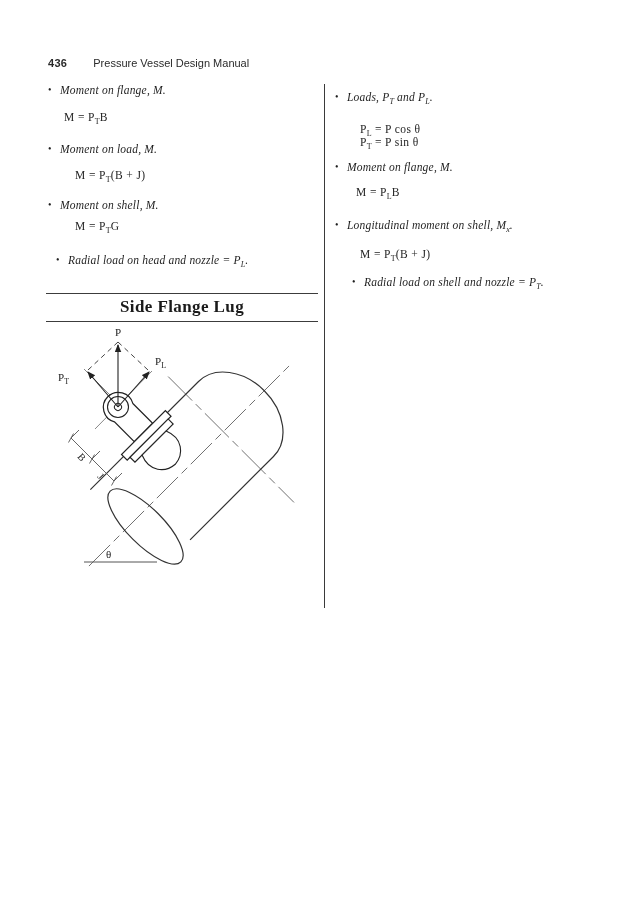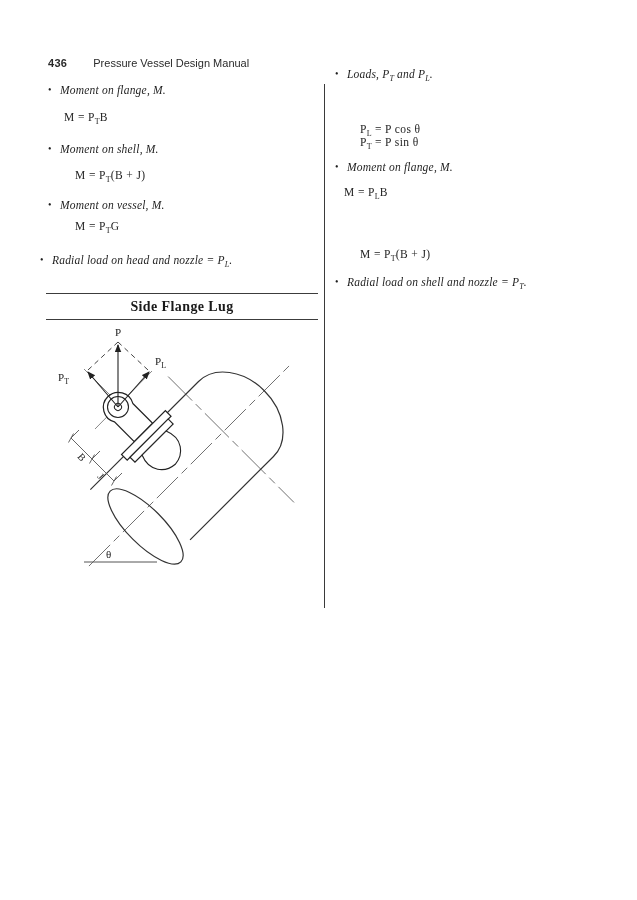--- a/index.html
+++ b/index.html
@@ -36,51 +36,52 @@
   }
   .item sub{font-size:8px;letter-spacing:0;}
   .fig-title-block{
     position:absolute;left:46px;top:293px;width:272px;
     border-top:1.6px solid #3c3c3c;
     border-bottom:1.6px solid #3c3c3c;
     text-align:center;
     padding:3px 0 4px 0;
   }
   .fig-title{
-    font-weight:bold;font-size:14px;letter-spacing:.4px;color:#1a1a1a;
+    font-weight:bold;font-size:17px;letter-spacing:.4px;color:#1a1a1a;
   }
   .fig-svg{position:absolute;left:50px;top:325px;}
   svg text{font-family:"Liberation Serif", serif;fill:#222;}
 </style>
 </head>
 <body>
 
 <div class="page">
 
   <div class="header">
     <span class="pnum">436</span><span>Pressure Vessel Design Manual</span>
   </div>
 
   <div class="divider"></div>
 
   <div class="item bullet-item" style="left:48px;top:84px"><span class="marker">•</span><span><span>Moment on flange, M.</span></span></div>
   <div class="item equation" style="left:64px;top:111px"><span>M = P</span><sub>T</sub><span>B</span></div>
-  <div class="item bullet-item" style="left:48px;top:143px"><span class="marker">•</span><span><span>Moment on shell, M.</span></span></div>
+  <div class="item bullet-item" style="left:48px;top:143px"><span class="marker">•</span><span><span>Moment on load, M.</span></span></div>
   <div class="item equation" style="left:75px;top:169px"><span>M = P</span><sub>T</sub><span>(B + J)</span></div>
-  <div class="item bullet-item" style="left:48px;top:199px"><span class="marker">•</span><span><span>Moment on vessel, M.</span></span></div>
+  <div class="item bullet-item" style="left:48px;top:199px"><span class="marker">•</span><span><span>Moment on shell, M.</span></span></div>
   <div class="item equation" style="left:75px;top:220px"><span>M = P</span><sub>T</sub><span>G</span></div>
-  <div class="item bullet-item" style="left:40px;top:254px"><span class="marker">•</span><span><span>Radial load on head and nozzle = P</span><sub>L</sub><span>.</span></span></div>
+  <div class="item bullet-item" style="left:56px;top:254px"><span class="marker">•</span><span><span>Radial load on head and nozzle = P</span><sub>L</sub><span>.</span></span></div>
 
-  <div class="item bullet-item" style="left:335px;top:68px"><span class="marker">•</span><span><span>Loads, P</span><sub>T</sub><span> and P</span><sub>L</sub><span>.</span></span></div>
+  <div class="item bullet-item" style="left:335px;top:91px"><span class="marker">•</span><span><span>Loads, P</span><sub>T</sub><span> and P</span><sub>L</sub><span>.</span></span></div>
   <div class="item equation" style="left:360px;top:123px"><span>P</span><sub>L</sub><span> = P cos θ</span></div>
   <div class="item equation" style="left:360px;top:136px"><span>P</span><sub>T</sub><span> = P sin θ</span></div>
   <div class="item bullet-item" style="left:335px;top:161px"><span class="marker">•</span><span><span>Moment on flange, M.</span></span></div>
-  <div class="item equation" style="left:344px;top:186px"><span>M = P</span><sub>L</sub><span>B</span></div>
+  <div class="item equation" style="left:356px;top:186px"><span>M = P</span><sub>L</sub><span>B</span></div>
+  <div class="item bullet-item" style="left:335px;top:219px"><span class="marker">•</span><span><span>Longitudinal moment on shell, M</span><sub>x</sub><span>.</span></span></div>
   <div class="item equation" style="left:360px;top:248px"><span>M = P</span><sub>T</sub><span>(B + J)</span></div>
-  <div class="item bullet-item" style="left:335px;top:276px"><span class="marker">•</span><span><span>Radial load on shell and nozzle = P</span><sub>T</sub><span>.</span></span></div>
+  <div class="item bullet-item" style="left:352px;top:276px"><span class="marker">•</span><span><span>Radial load on shell and nozzle = P</span><sub>T</sub><span>.</span></span></div>
 
   <div class="fig-title-block">
     <span class="fig-title">Side Flange Lug</span>
   </div>
 
   <svg class="fig-svg" width="262" height="268" viewBox="0 0 262 268">
     <defs>
       <marker id="arr" markerWidth="9" markerHeight="8" refX="6.5" refY="3" orient="auto">
         <path d="M0,0 L7.5,3 L0,6 Z" fill="#222"></path>
       </marker>

